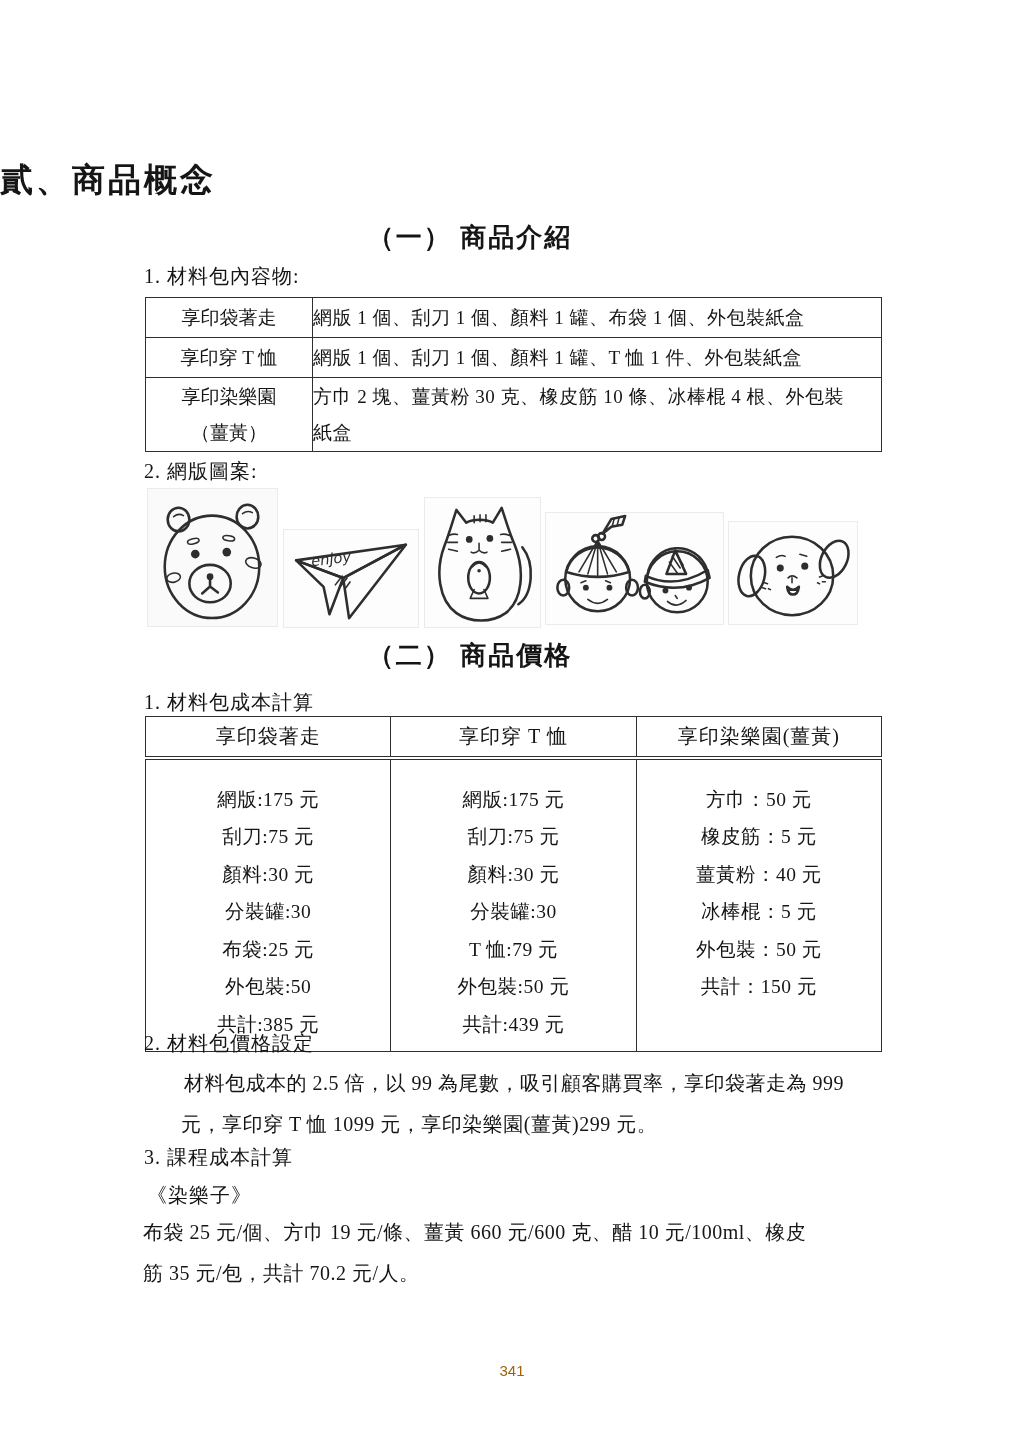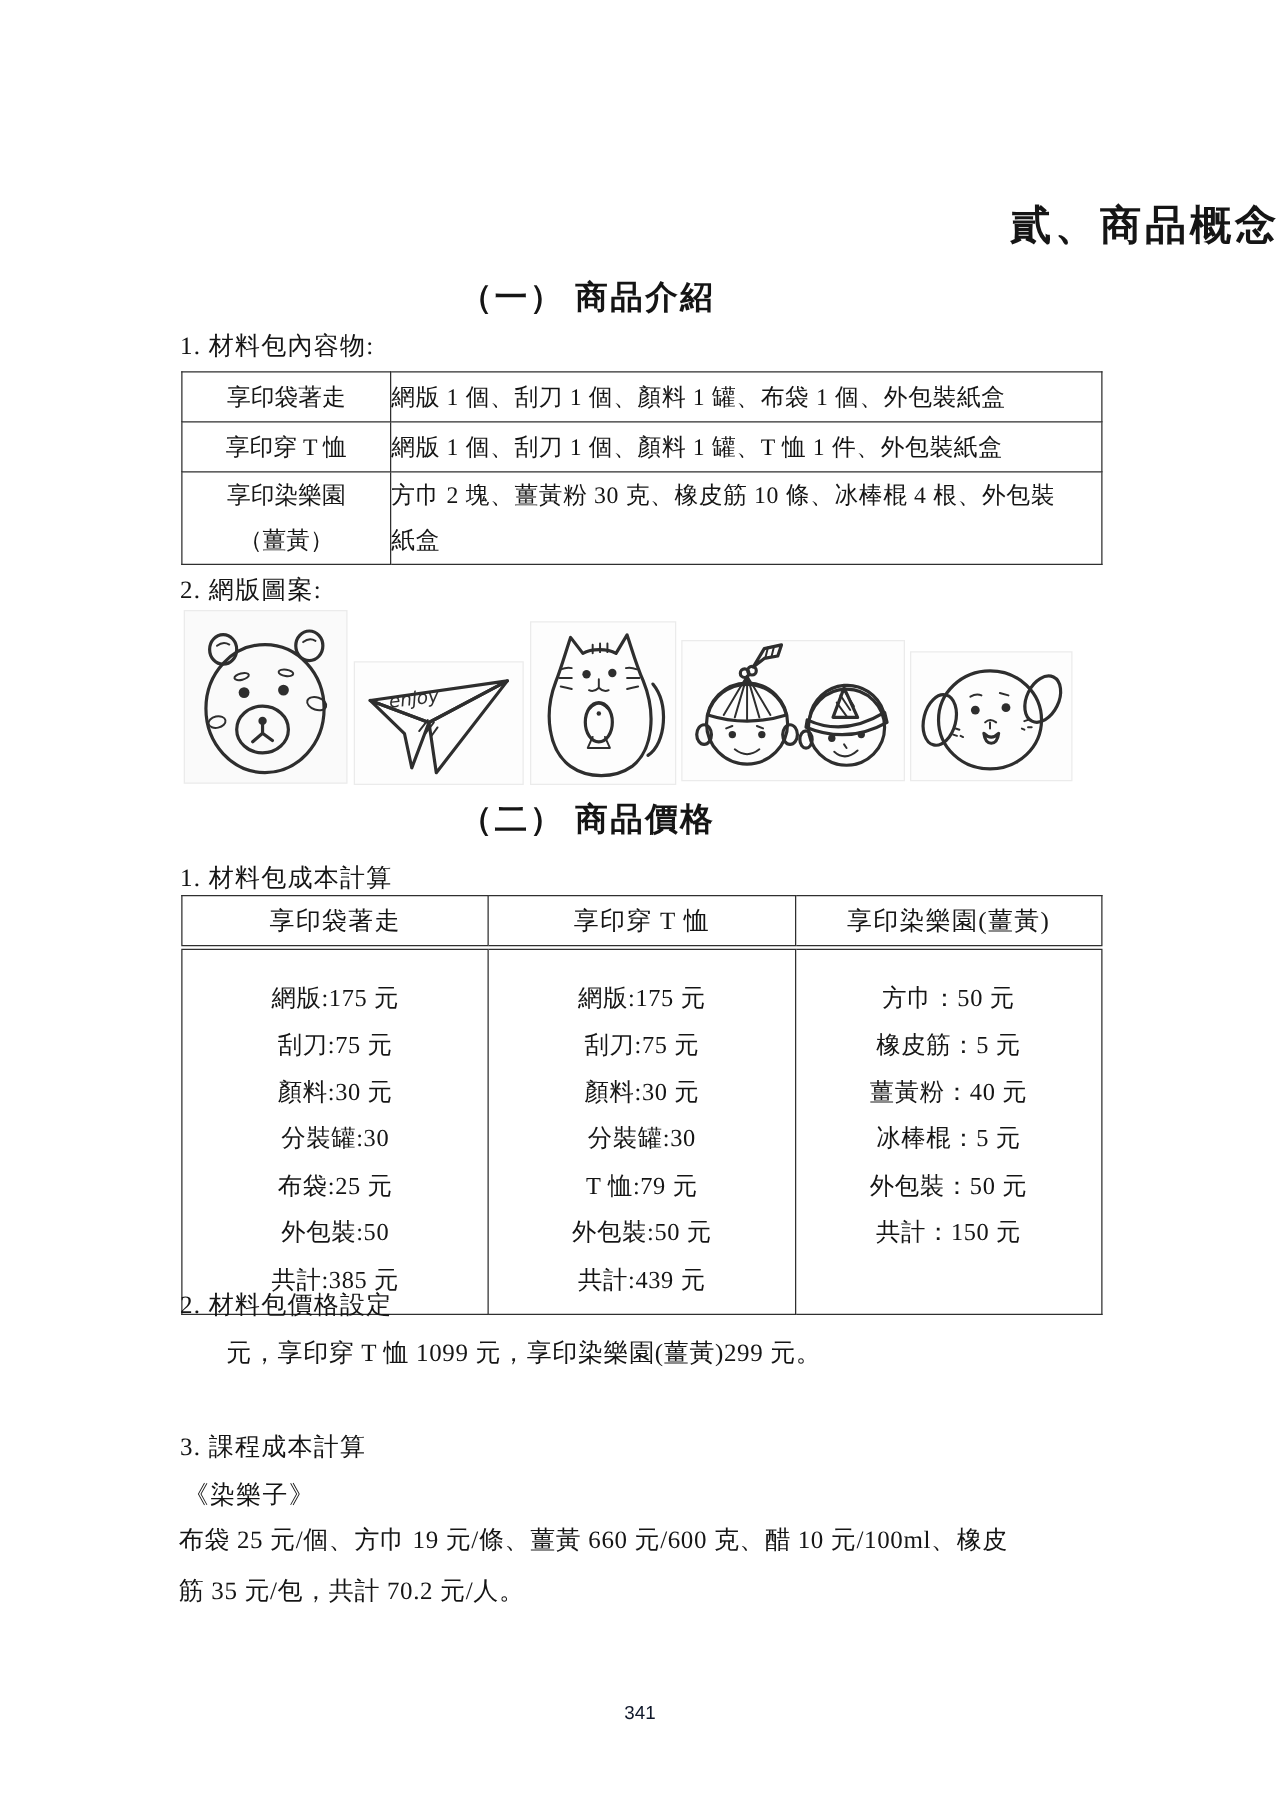--- a/index.html
+++ b/index.html
@@ -6,21 +6,21 @@
   html,body { background:#ffffff; }
   body {
     width: 1024px; height: 1448px;
     font-family: "Liberation Serif", "DejaVu Serif", serif;
     color: #151515;
   }
   .page { position: relative; width: 1024px; height: 1448px; background:#fff; overflow: hidden; }
 
   .doc-title {
     position: absolute; top: 158px; left: 0; width: 1024px;
-    text-align: right; font-size: 33px; font-weight: bold; letter-spacing: 3px;
+    text-align: left; font-size: 33px; font-weight: bold; letter-spacing: 3px;
   }
   .section-heading {
     position: absolute; left: 0; width: 940px;
     text-align: center; font-size: 26px; font-weight: bold; letter-spacing: 2px;
   }
   #heading-intro { top: 220px; }
   #heading-price { top: 638px; }
 
   .num-label {
     position: absolute; left: 144px; font-size: 20px; letter-spacing: 1px;
@@ -65,21 +65,21 @@
   .cost-table .cline { line-height: 37.5px; font-size: 19.5px; letter-spacing: 0.5px; }
 
   
   .para-line { white-space: nowrap; font-size: 20px; letter-spacing: 0.5px; }
   #pricing-para { position: absolute; left: 184px; top: 1063px; line-height: 41px; }
   #course-para  { position: absolute; left: 143px; top: 1212px; line-height: 41px; }
   #course-title { position: absolute; left: 147px; top: 1182px; font-size: 20px; font-weight: normal; letter-spacing: 1px; }
 
   .page-number {
     position: absolute; top: 1362px; left: 0; width: 1024px; text-align: center;
-    font-family: "Liberation Sans", "DejaVu Sans", sans-serif; font-size: 15px; color:#0f172a;
+    font-family: "Liberation Sans", "DejaVu Sans", sans-serif; font-size: 15px; color:#a16207;
   }
 
   .ink { stroke: #2e2e2e; fill: none; stroke-width: 2.6; stroke-linecap: round; stroke-linejoin: round; }
   .ink-thin { stroke: #2e2e2e; fill: none; stroke-width: 1.6; stroke-linecap: round; }
   .ink-fill { fill: #2e2e2e; stroke: none; }
 </style>
 </head>
 <body>
 
 <div class="page">
@@ -243,20 +243,21 @@
           <div class="cline">外包裝：50 元</div>
           <div class="cline">共計：150 元</div>
         </td>
       </tr>
     </tbody>
   </table>
 
   <div class="num-label" style="top:1030px;">2. 材料包價格設定</div>
 
   <div id="pricing-para">
+    <div class="para-line">材料包成本的 2.5 倍，以 99 為尾數，吸引顧客購買率，享印袋著走為 999</div>
     <div class="para-line" style="margin-left:-3px;">元，享印穿 T 恤 1099 元，享印染樂園(薑黃)299 元。</div>
   </div>
 
   <div class="num-label" style="top:1144px;">3. 課程成本計算</div>
 
   <div id="course-title">《染樂子》</div>
 
   <div id="course-para">
     <div class="para-line">布袋 25 元/個、方巾 19 元/條、薑黃 660 元/600 克、醋 10 元/100ml、橡皮</div>
     <div class="para-line">筋 35 元/包，共計 70.2 元/人。</div>

